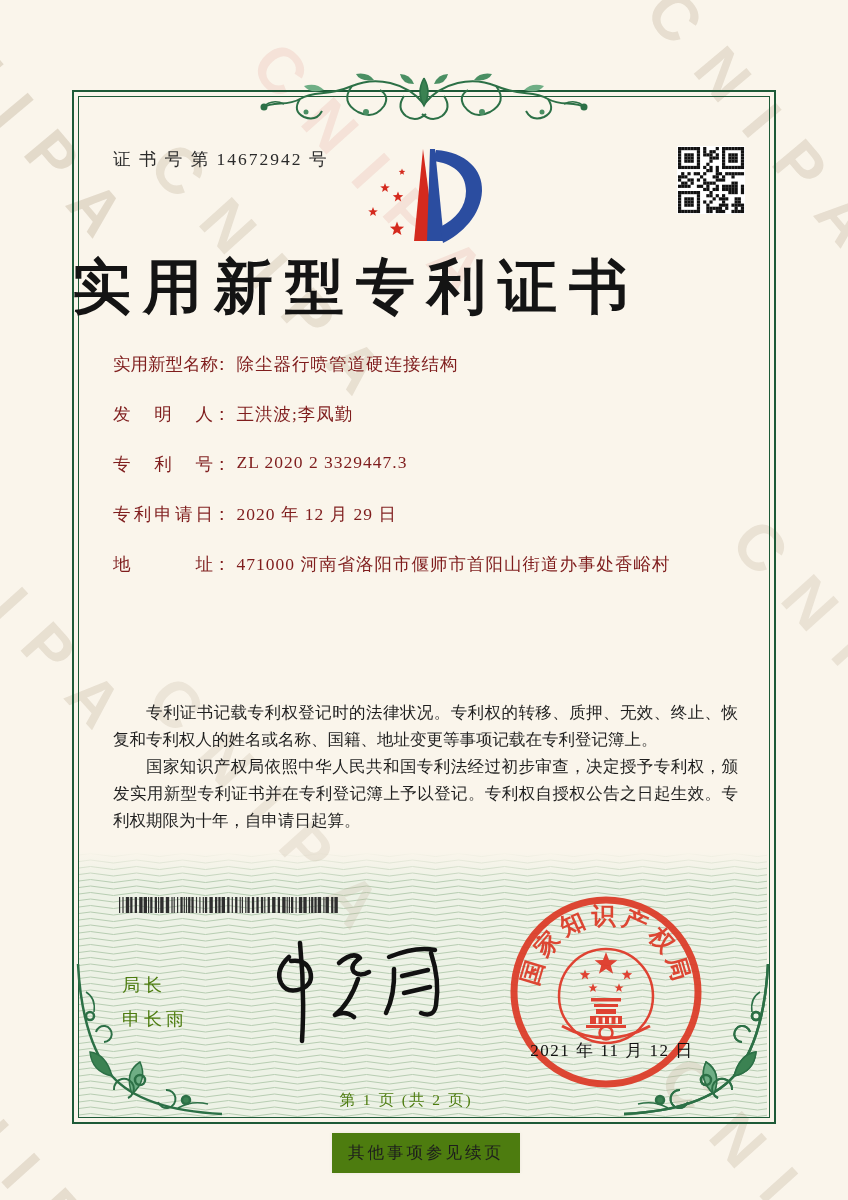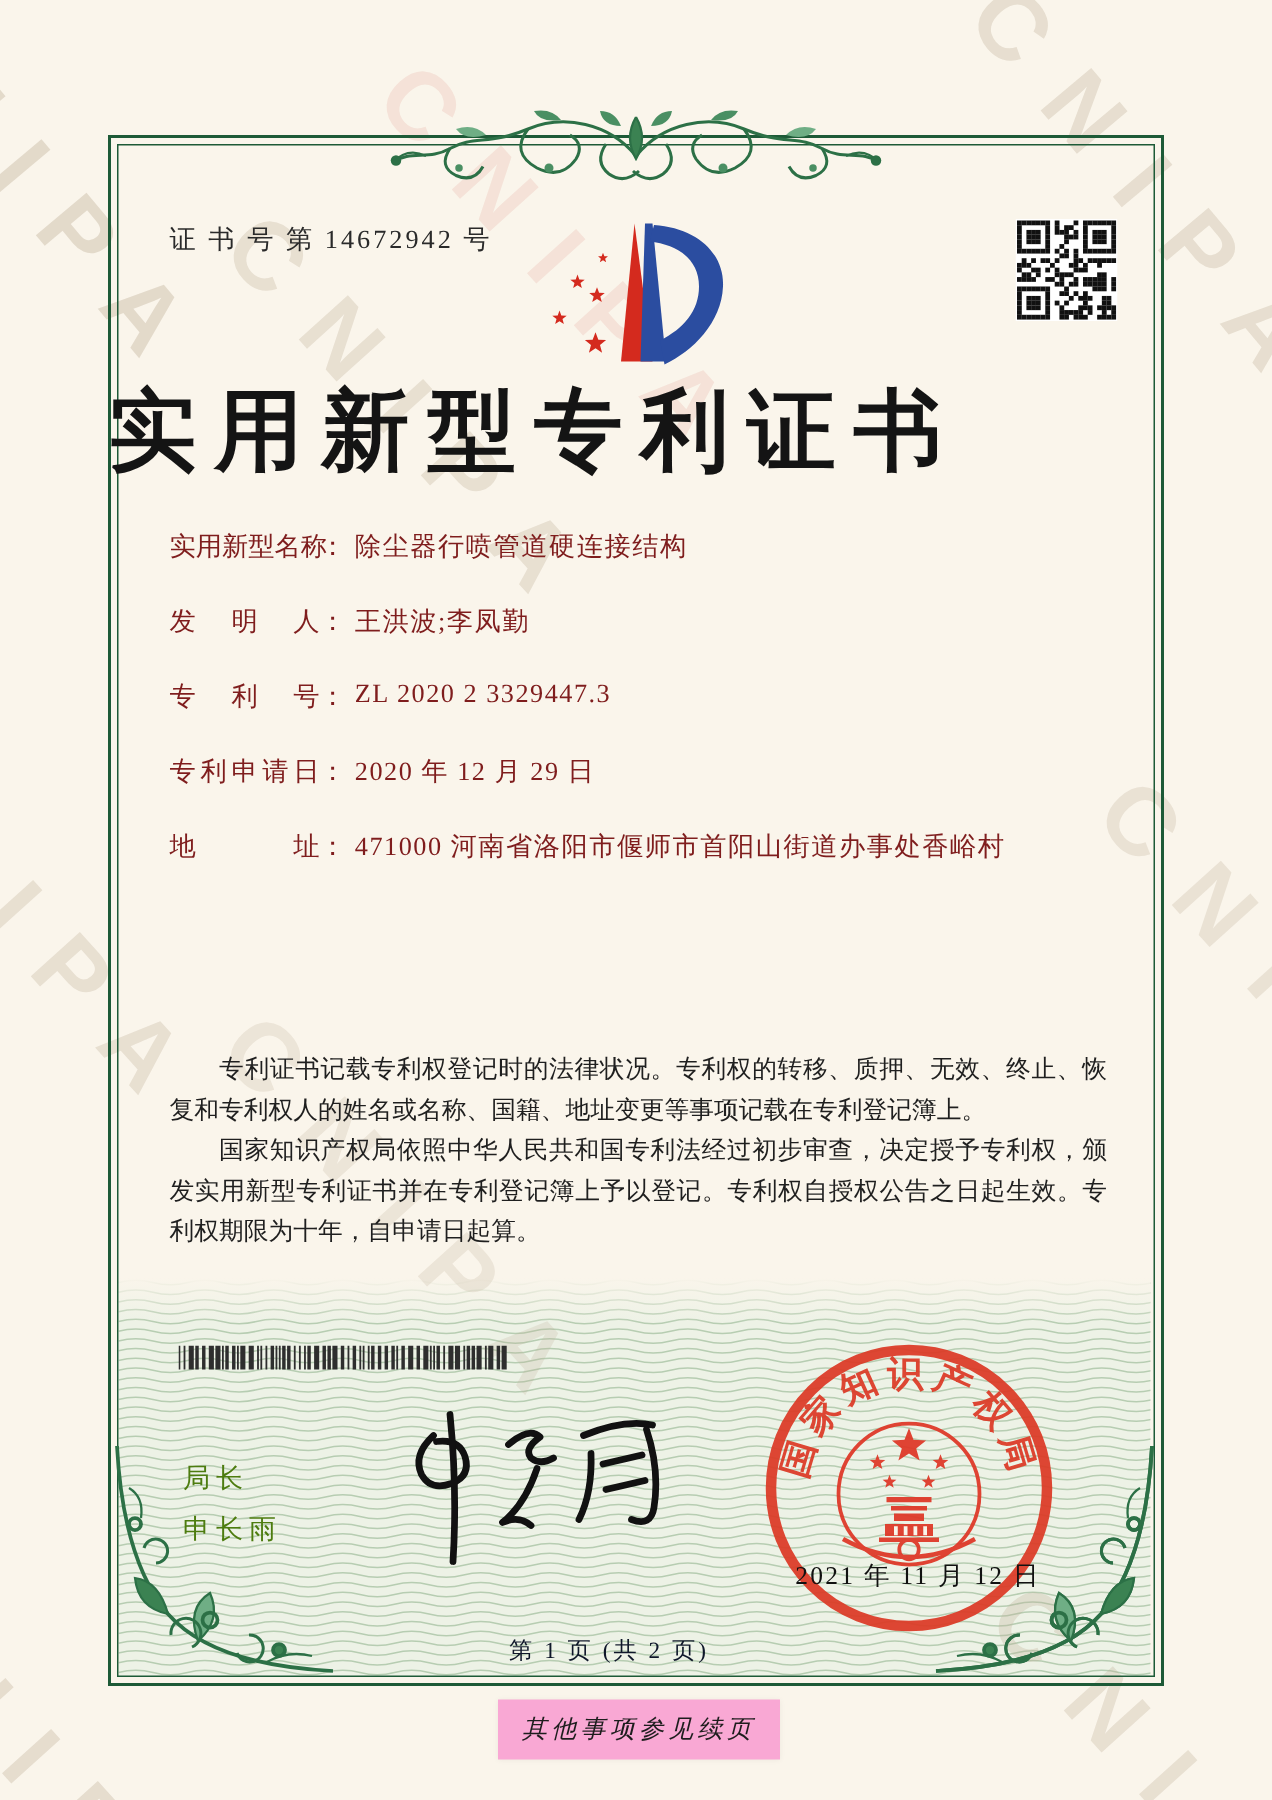--- a/index.html
+++ b/index.html
@@ -40,24 +40,24 @@
              background:linear-gradient(#faf5eb,rgba(250,245,235,0));}
   
   .barcode{left:119px;top:897px;z-index:4;}
   .signer{left:122px;top:968px;z-index:4;font-family:"Liberation Sans","DejaVu Sans",sans-serif;
           font-size:18px;color:#4d7c0f;line-height:34px;letter-spacing:4px;}
   .signature{left:243px;top:933px;z-index:4;}
   .seal{left:506px;top:892px;z-index:5;}
   .seal-date{left:520px;top:1039px;width:184px;text-align:center;font-size:17px;
              color:#111;letter-spacing:1.5px;z-index:6;white-space:nowrap;}
   .page-ind{left:72px;top:1090px;width:668px;text-align:center;font-size:15.5px;
-            color:#0f172a;letter-spacing:2px;z-index:4;}
-  .foot-note{left:332px;top:1133px;background:#f9a8d4;padding:9px 16px;
+            color:#4d7c0f;letter-spacing:2px;z-index:4;}
+  .foot-note{left:332px;top:1133px;background:#4d7c0f;padding:9px 16px;
              font-size:16.5px;letter-spacing:3px;color:#1d1d1d;z-index:4;
-             box-shadow:0 0 4px rgba(0,0,0,0.06);font-style:italic;}
+             box-shadow:0 0 4px rgba(0,0,0,0.06);}
   .orn{z-index:4;}
 </style>
 </head>
 <body>
 
 <div class="wm" style="left:-60px;top:-35px;transform:rotate(50deg);">CNIPA</div>
 <div class="wm" style="left:688px;top:-25px;transform:rotate(50deg);opacity:.85;">CNIPA</div>
 <div class="wm pink" style="left:292px;top:28px;transform:rotate(48deg);">CNIPA</div>
 <div class="wm" style="left:190px;top:128px;transform:rotate(48deg);opacity:.8;">CNIPA</div>
 <div class="wm" style="left:-70px;top:462px;transform:rotate(48deg);opacity:.8;">CNIPA</div>

